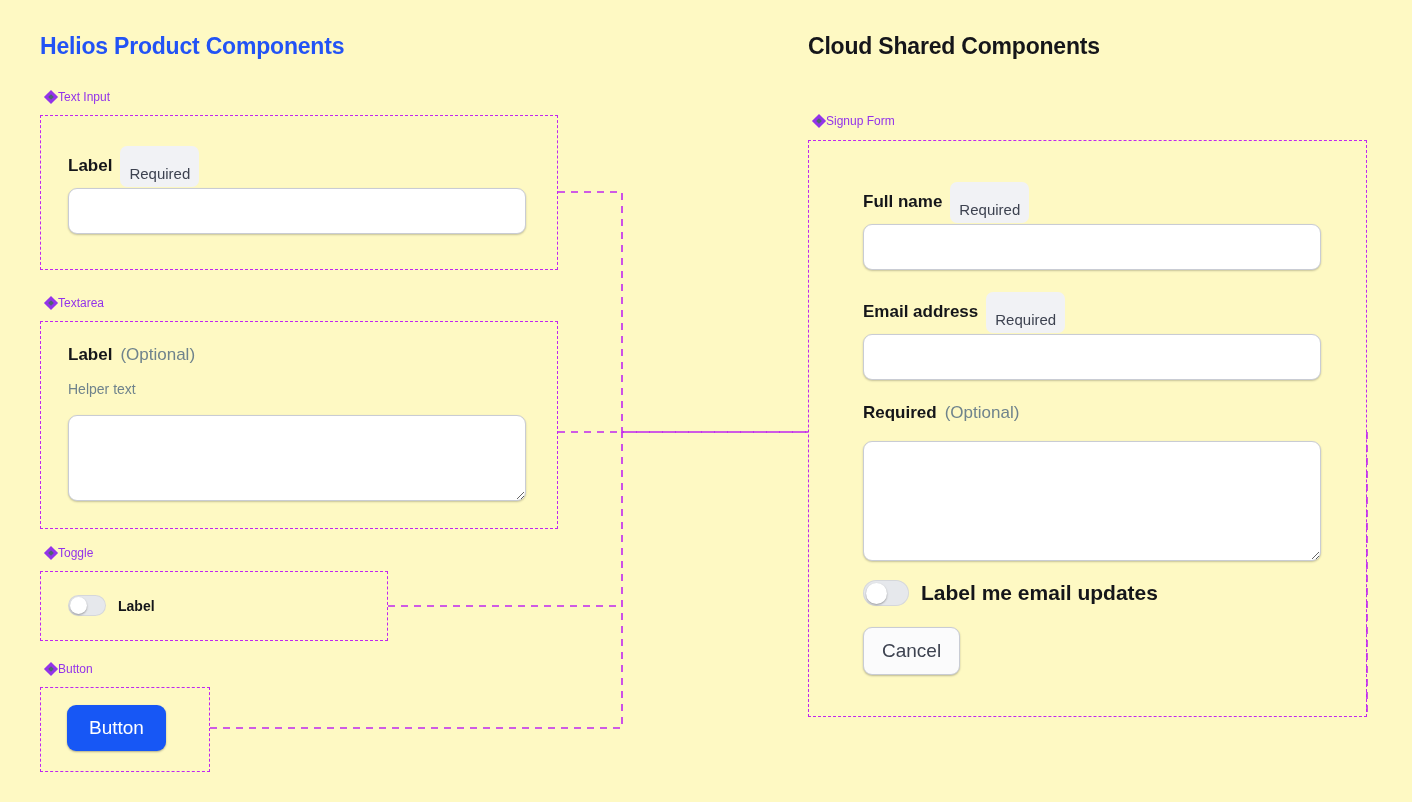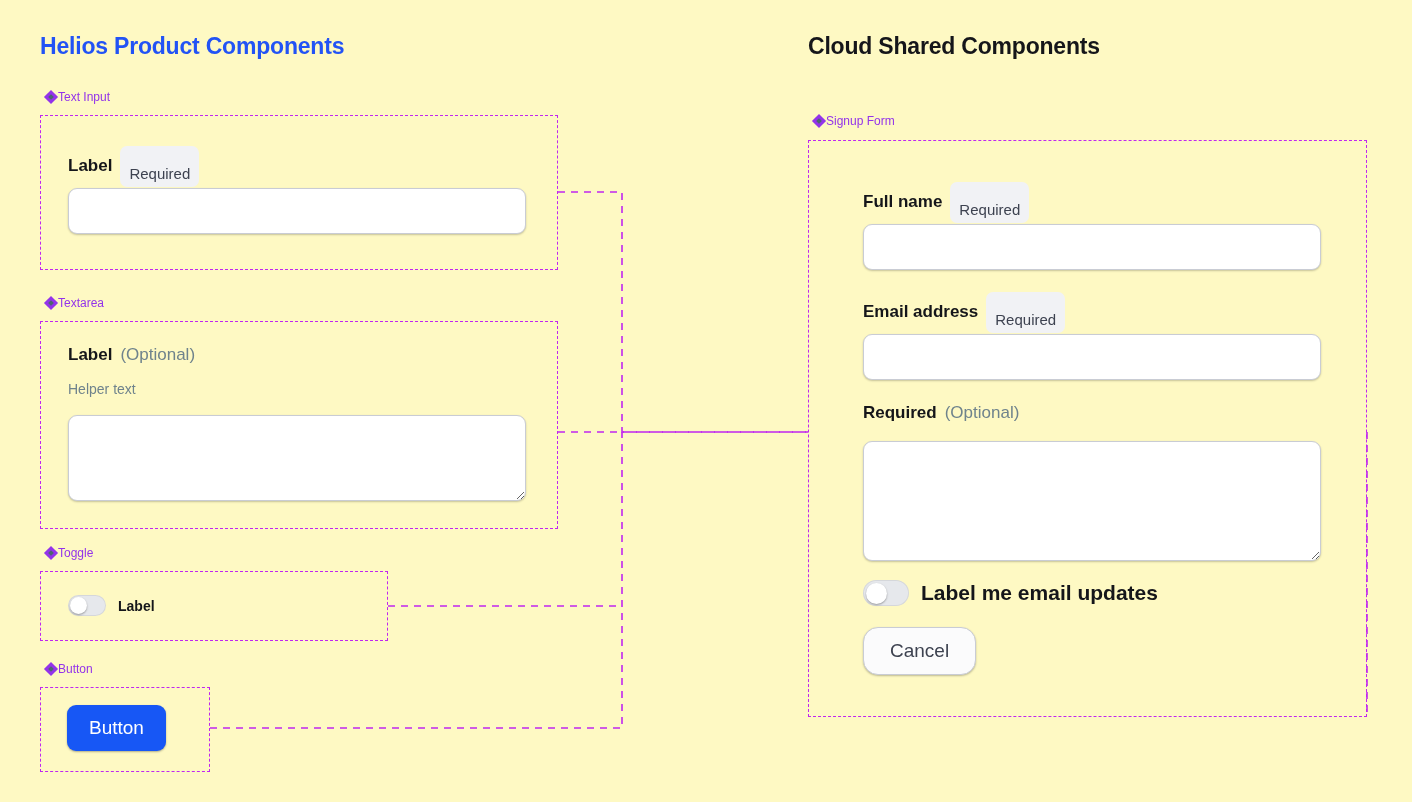--- a/index.html
+++ b/index.html
@@ -178,22 +178,22 @@
     color: #ffffff;
     font-size: 19px;
     border-radius: 9px;
     padding: 12px 26px;
     box-shadow: 0 1px 2px rgba(0,0,0,0.3);
   }
   .btn-secondary {
     background: #fbfbfc;
     color: #3d4250;
     font-size: 19px;
-    border-radius: 15px;
-    padding: 12px 26px;
+    border-radius: 9px;
+    padding: 12px 18px;
     border: 1px solid #c9ccd4;
     box-shadow: 0 1px 2px rgba(0,0,0,0.25);
   }
 
   
   .slot { position: absolute; z-index: 3; }
 </style>
 </head>
 <body>
 

